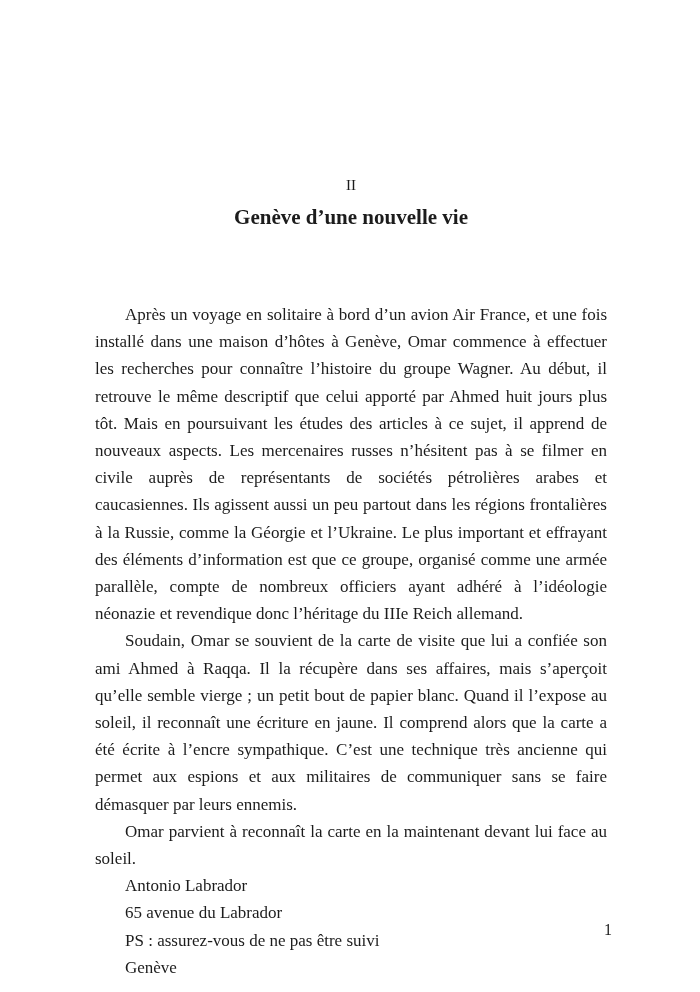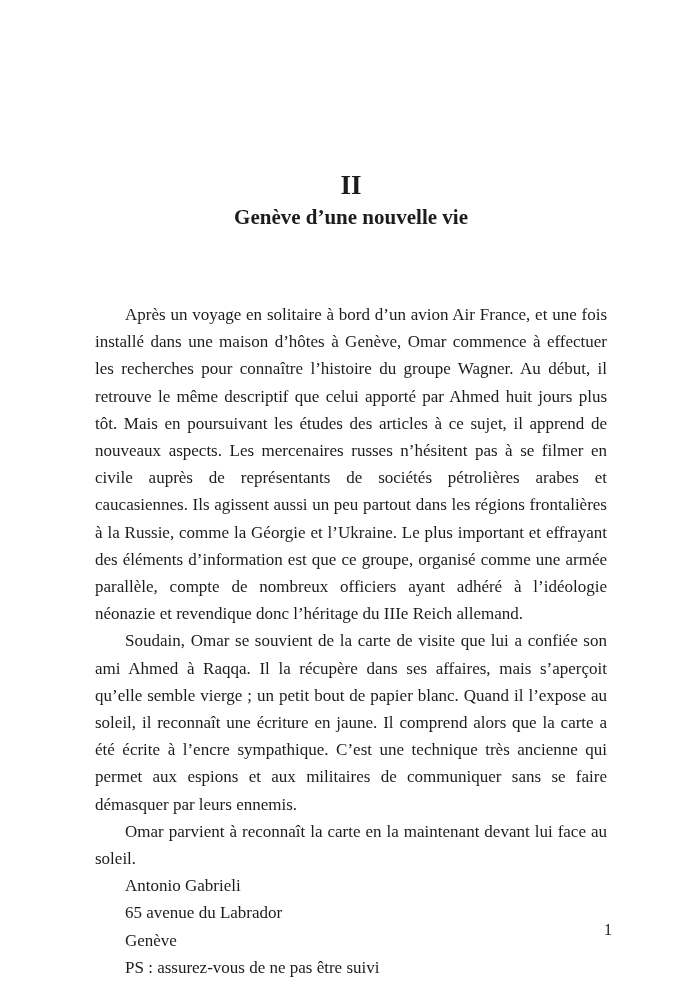--- a/index.html
+++ b/index.html
@@ -21,22 +21,22 @@
     position: absolute;
     top: 0;
     left: 95px;
     width: 512px;
   }
   .chapter-head {
     margin-top: 172px;
     text-align: center;
   }
   .chapter-number {
-    font-size: 27px;
-    font-weight: bold;
+    font-size: 15px;
+    font-weight: normal;
     line-height: 27px;
   }
   .chapter-title {
     font-size: 21px;
     font-weight: bold;
     line-height: 27px;
     margin-top: 5px;
   }
   .body-text {
     margin-top: 70px;
@@ -76,22 +76,22 @@
       <div class="chapter-title">Genève d’une nouvelle vie</div>
     </div>
 
     <div class="body-text">
       <p>Après un voyage en solitaire à bord d’un avion Air France, et une fois installé dans une maison d’hôtes à Genève, Omar commence à effectuer les recherches pour connaître l’histoire du groupe Wagner. Au début, il retrouve le même descriptif que celui apporté par Ahmed huit jours plus tôt. Mais en poursuivant les études des articles à ce sujet, il apprend de nouveaux aspects. Les mercenaires russes n’hésitent pas à se filmer en civile auprès de représentants de sociétés pétrolières arabes et caucasiennes. Ils agissent aussi un peu partout dans les régions frontalières à la Russie, comme la Géorgie et l’Ukraine. Le plus important et effrayant des éléments d’information est que ce groupe, organisé comme une armée parallèle, compte de nombreux officiers ayant adhéré à l’idéologie néonazie et revendique donc l’héritage du IIIe Reich allemand.</p>
       <p>Soudain, Omar se souvient de la carte de visite que lui a confiée son ami Ahmed à Raqqa. Il la récupère dans ses affaires, mais s’aperçoit qu’elle semble vierge ; un petit bout de papier blanc. Quand il l’expose au soleil, il reconnaît une écriture en jaune. Il comprend alors que la carte a été écrite à l’encre sympathique. C’est une technique très ancienne qui permet aux espions et aux militaires de communiquer sans se faire démasquer par leurs ennemis.</p>
       <p>Omar parvient à reconnaît la carte en la maintenant devant lui face au soleil.</p>
     </div>
 
     <div class="address-block">
-      <div class="address-line">Antonio Gabrieli</div>
+      <div class="address-line">Antonio Labrador</div>
       <div class="address-line">65 avenue du Labrador</div>
+      <div class="address-line">PS : assurez-vous de ne pas être suivi</div>
       <div class="address-line">Genève</div>
-      <div class="address-line">PS : assurez-vous de ne pas être suivi</div>
     </div>
 
   </div>
 
   <div class="page-number">1</div>
 </div>
 
 </body></html>

